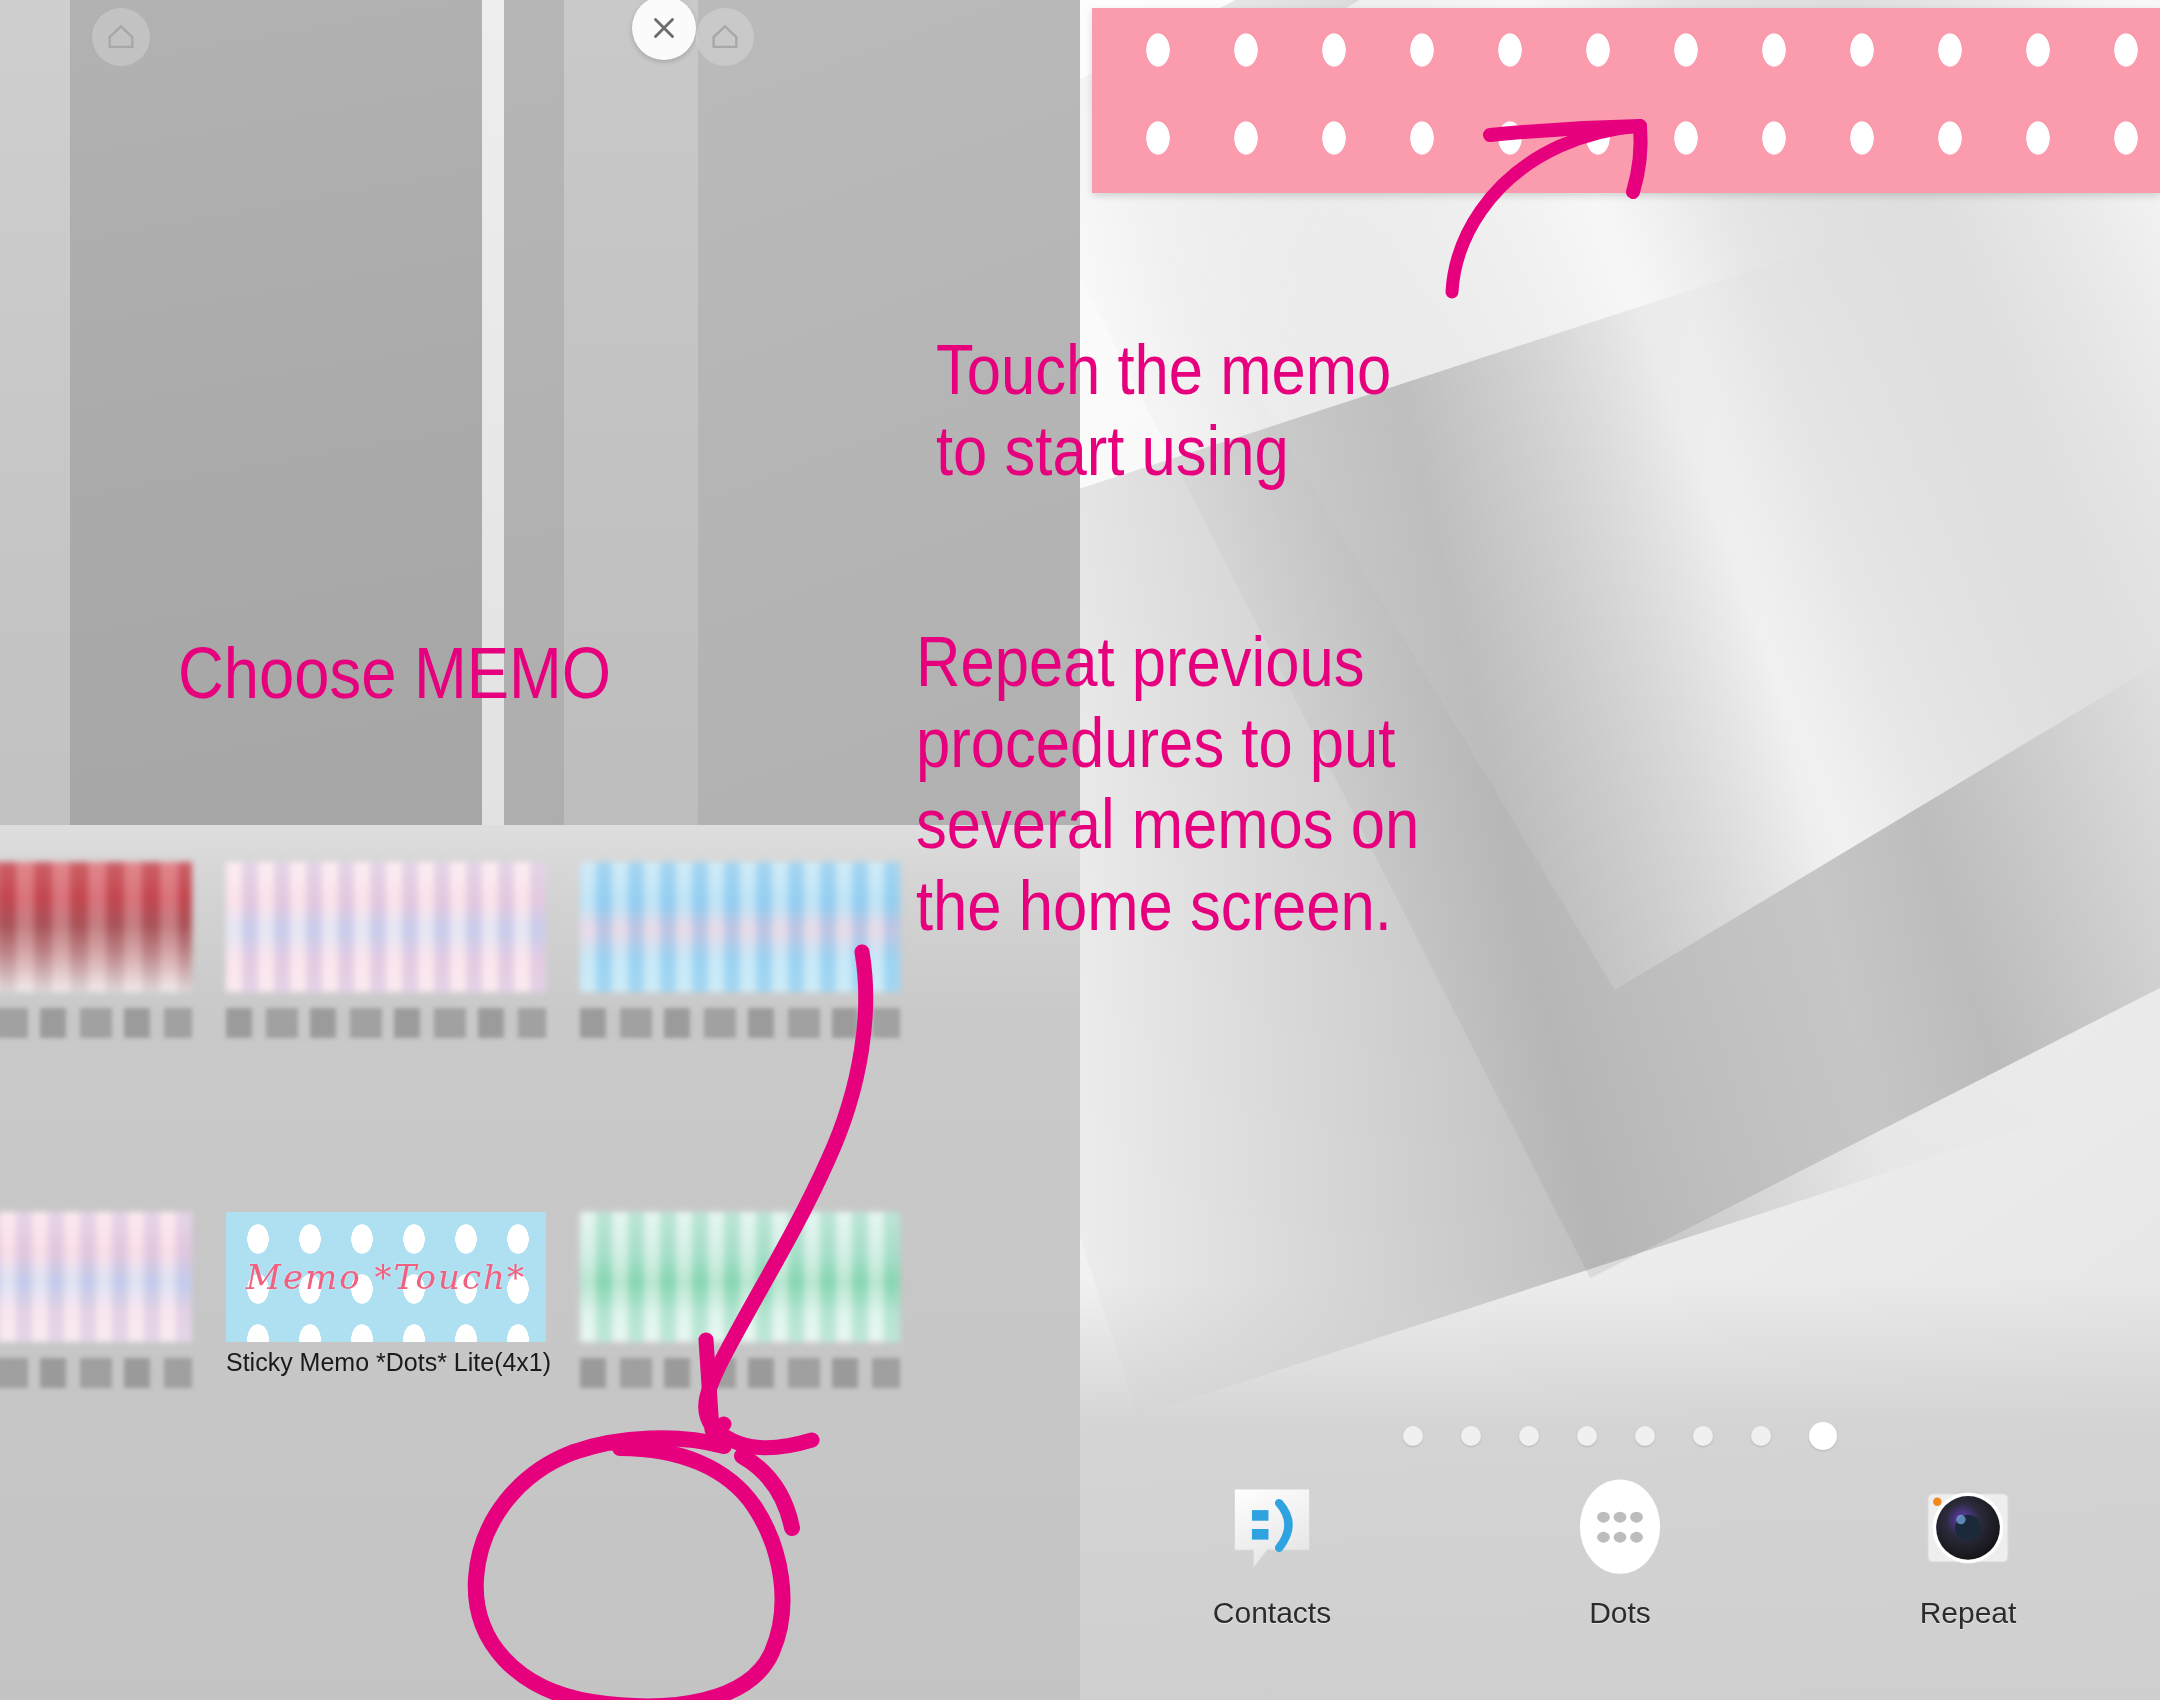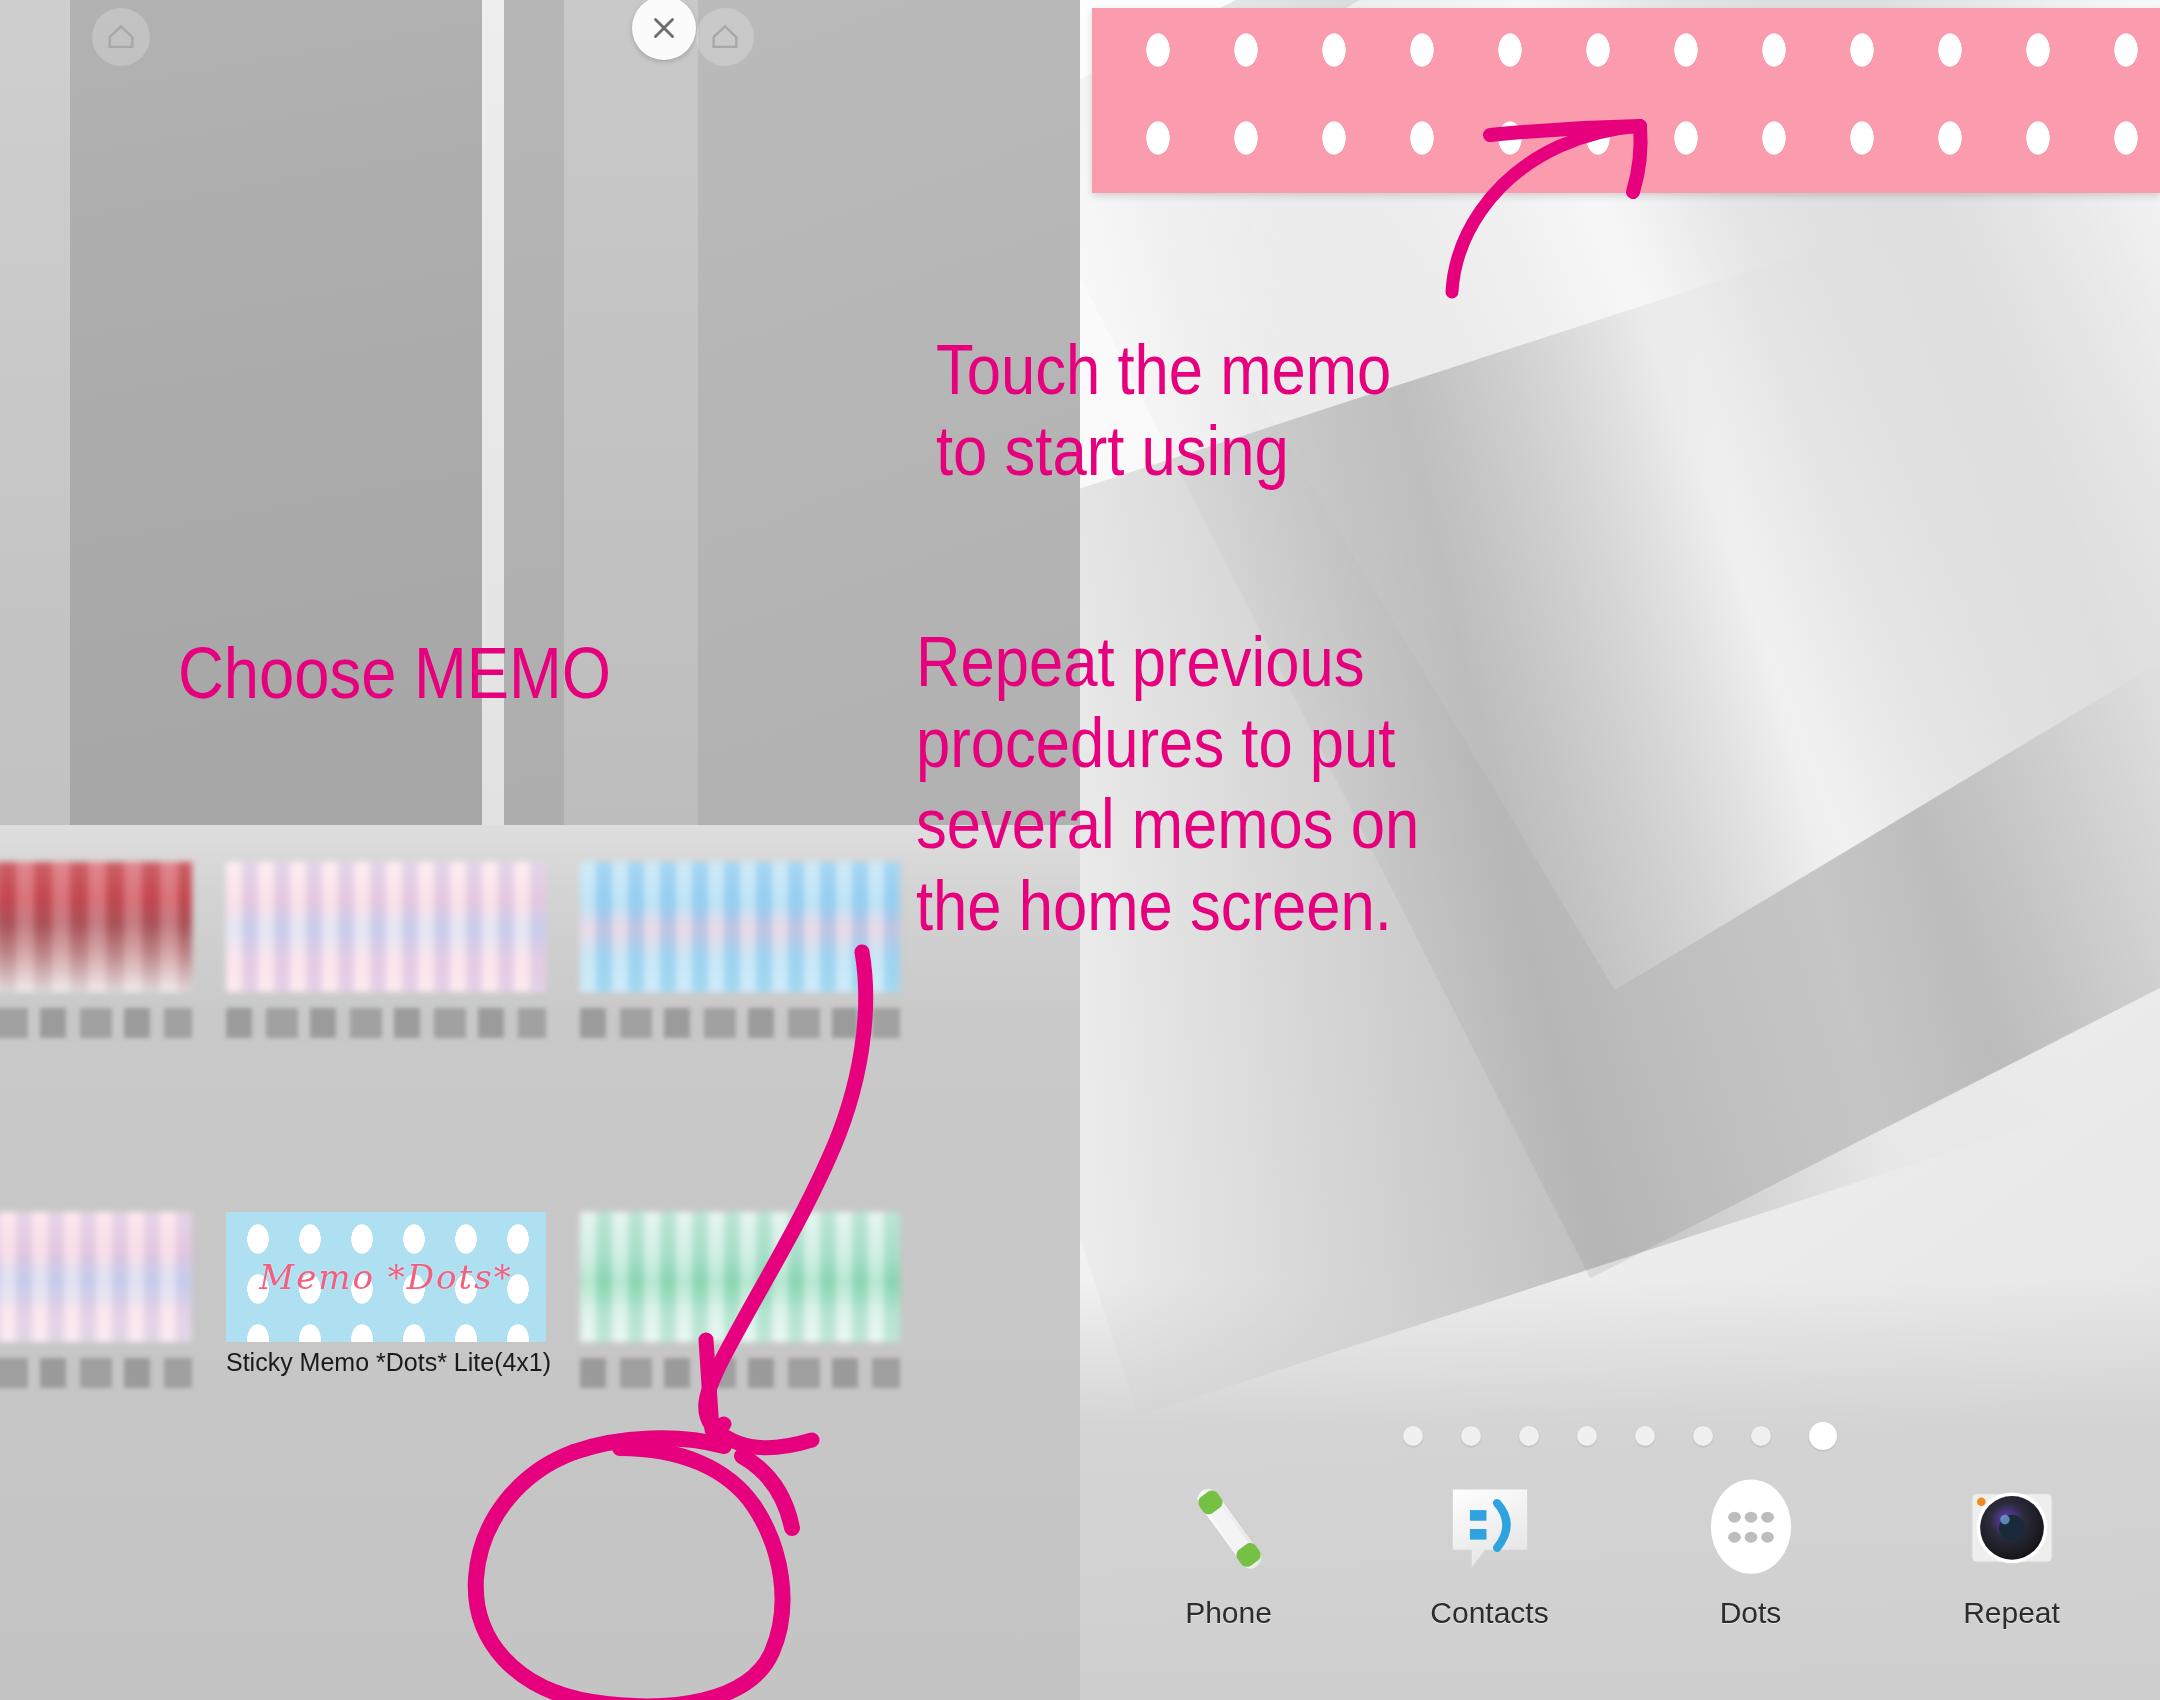--- a/index.html
+++ b/index.html
@@ -272,21 +272,21 @@
 
       <div class="wg-row" style="height:300px;">
         <div class="wg-cell" style="left:-128px; top:70px;">
           <div class="wg-thumb px-pinkblue"></div>
           <div class="wg-label"></div>
         </div>
 
         <div class="wg-cell" style="left:226px; top:70px;">
           <div class="wg-thumb">
             <div class="memo-dots-bg"></div>
-            <div class="memo-dots-text">Memo *Dots*</div>
+            <div class="memo-dots-text">Memo *Touch*</div>
           </div>
           <div class="memo-caption">Sticky Memo *Dots* Lite(4x1)</div>
         </div>
 
         <div class="wg-cell" style="left:580px; top:70px;">
           <div class="wg-thumb px-mint"></div>
           <div class="wg-label"></div>
         </div>
       </div>
     </div>
@@ -307,39 +307,20 @@
       <span class="pd"></span>
       <span class="pd"></span>
       <span class="pd"></span>
       <span class="pd"></span>
       <span class="pd"></span>
       <span class="pd active"></span>
     </div>
 
     <div class="dock">
 
-      <div class="dock-item">
-        <div class="dock-icon">
-          <svg viewBox="0 0 100 100" width="118" height="118">
-            <defs>
-              <linearGradient id="phg" x1="0" y1="0" x2="1" y2="1">
-                <stop offset="0%" stop-color="#ffffff"></stop>
-                  <stop offset="100%" stop-color="#e4e4e4"></stop>
-              </linearGradient>
-            </defs>
-            <g transform="rotate(-36 50 50)">
-              <rect x="41" y="10" width="19" height="80" rx="9" fill="url(#phg)" stroke="#cfcfcf" stroke-width="1"></rect>
-              <rect x="41" y="14" width="19" height="17" rx="6" fill="#76c043"></rect>
-              <rect x="41" y="69" width="19" height="17" rx="6" fill="#76c043"></rect>
-              <rect x="44.5" y="31" width="12" height="38" fill="#f4f4f4"></rect>
-            </g>
-          </svg>
-        </div>
-        <div class="dock-label">Phone</div>
-      </div>
 
       <div class="dock-item">
         <div class="dock-icon">
           <svg viewBox="0 0 100 100" width="118" height="118">
             <defs>
               <linearGradient id="mbg" x1="0" y1="0" x2="0.4" y2="1">
                 <stop offset="0%" stop-color="#ffffff"></stop>
                   <stop offset="100%" stop-color="#e6e6e6"></stop>
               </linearGradient>
             </defs>

